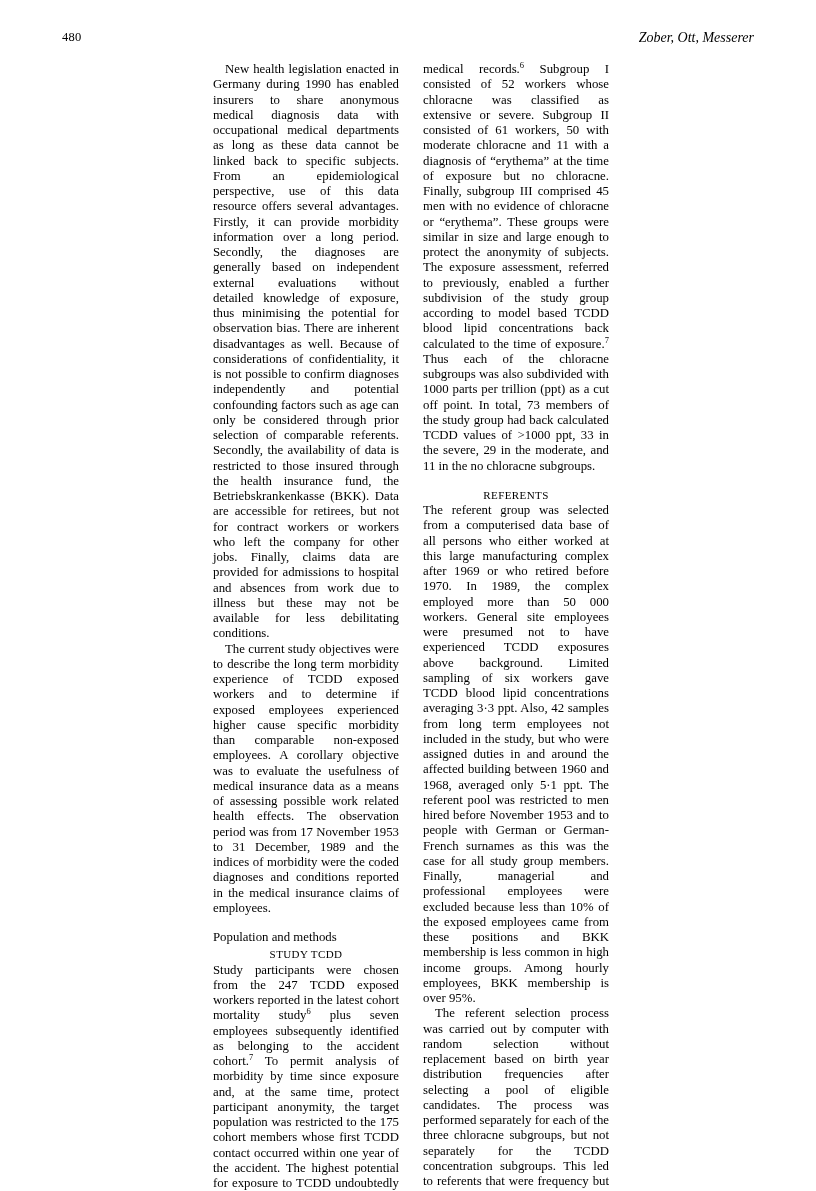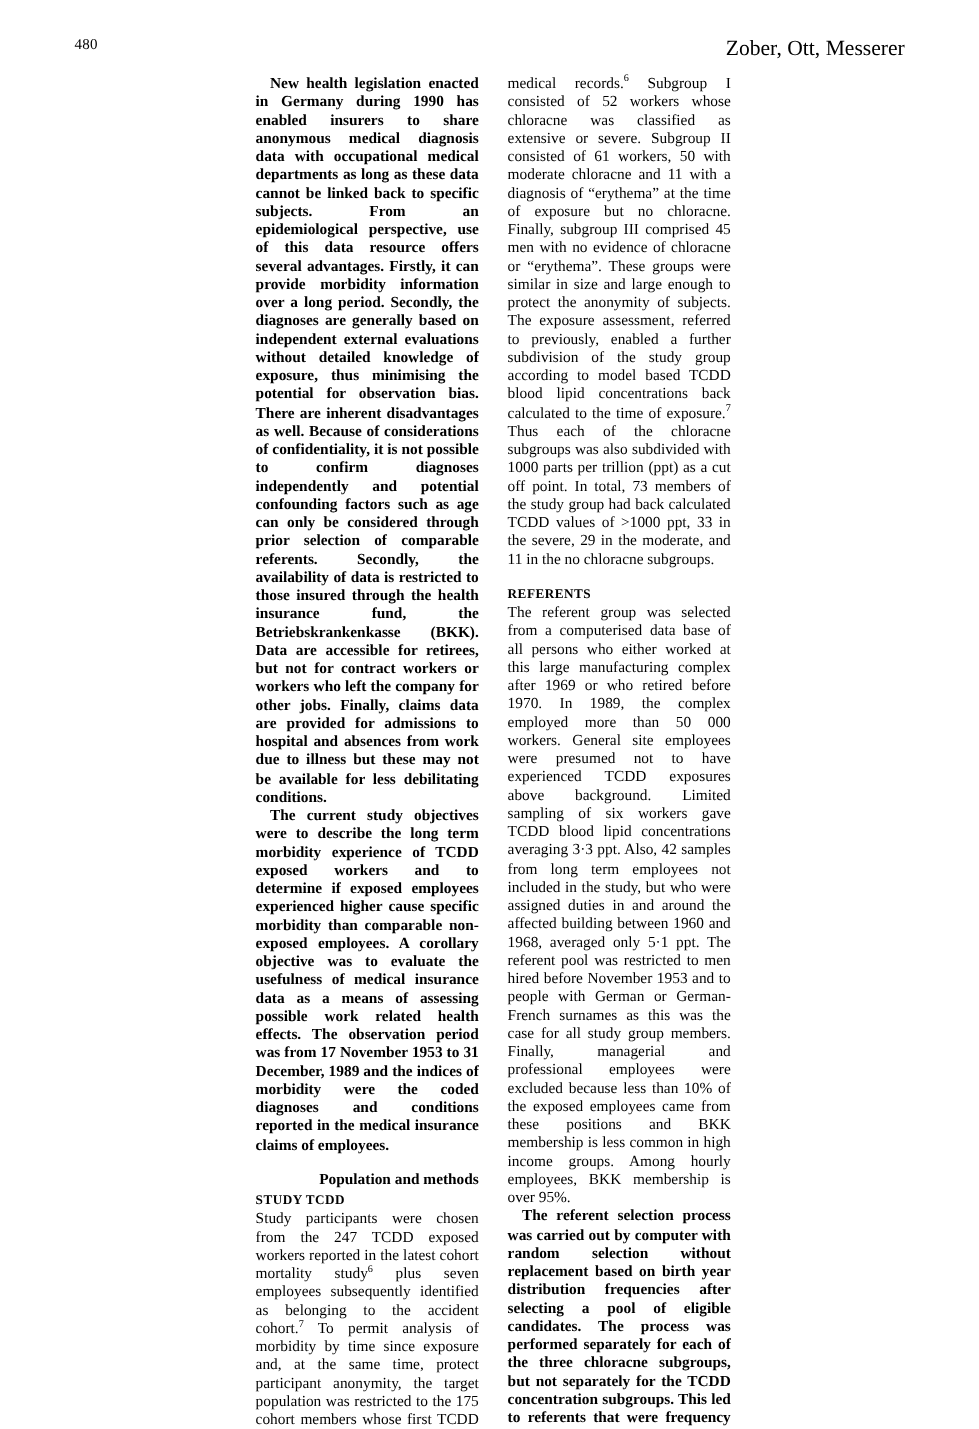--- a/index.html
+++ b/index.html
@@ -35,21 +35,22 @@
     position: absolute;
     left: 0;
     top: 0;
     font-size: 12.5px;
     letter-spacing: 0.2px;
   }
   .running-head {
     position: absolute;
     right: 0;
     top: 0;
-    font-size: 18px;
+    font-style: italic;
+    font-size: 14px;
     margin-left: 44px;
   }
   .columns {
     position: absolute;
     top: 62px;
     left: 213px;
     width: 396px;
     display: flex;
     gap: 24px;
   }
@@ -61,37 +62,36 @@
     text-justify: inter-word;
     hyphens: auto;
     -webkit-hyphens: auto;
   }
   .col p {
     margin: 0;
     text-indent: 0;
   }
   .col p.indent {
     text-indent: 12px;
-    font-weight: bold;
   }
   .col h2 {
     font-size: 12.8px;
-    font-weight: bold;
+    font-weight: normal;
     margin: 14px 0 0 0;
     line-height: 15.25px;
-    text-align: right;
+    text-align: left;
   }
   .col h3 {
     font-size: 11px;
-    font-weight: bold;
+    font-weight: normal;
     font-variant: small-caps;
     letter-spacing: 0.4px;
     margin: 2px 0 0 0;
     line-height: 15.25px;
-    text-align: left;
+    text-align: center;
   }
   .col h3.spaced {
     margin-top: 14px;
   }
   sup {
     font-size: 8.5px;
     vertical-align: super;
     line-height: 0;
   }
 </style>

